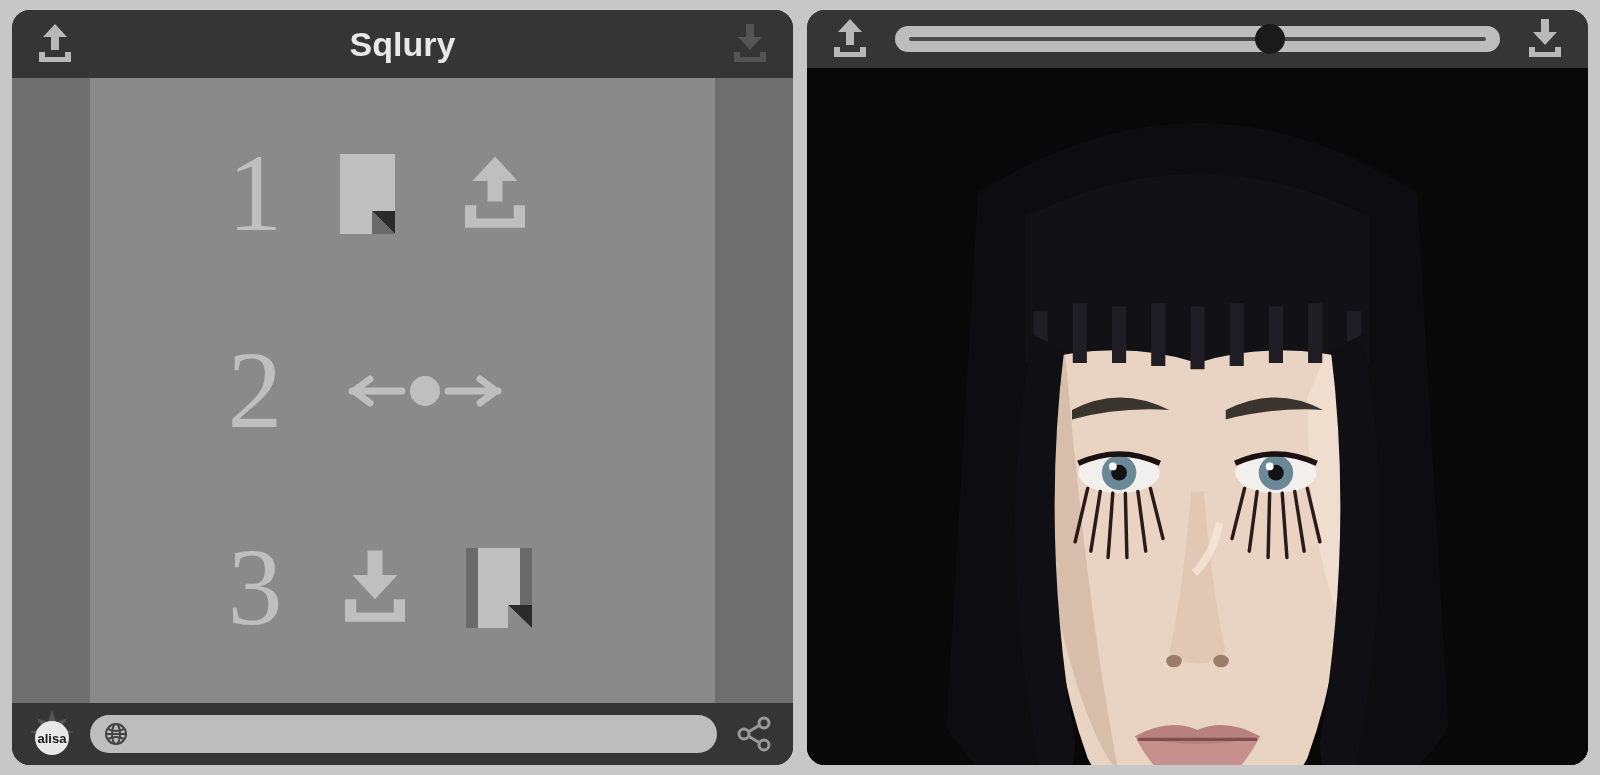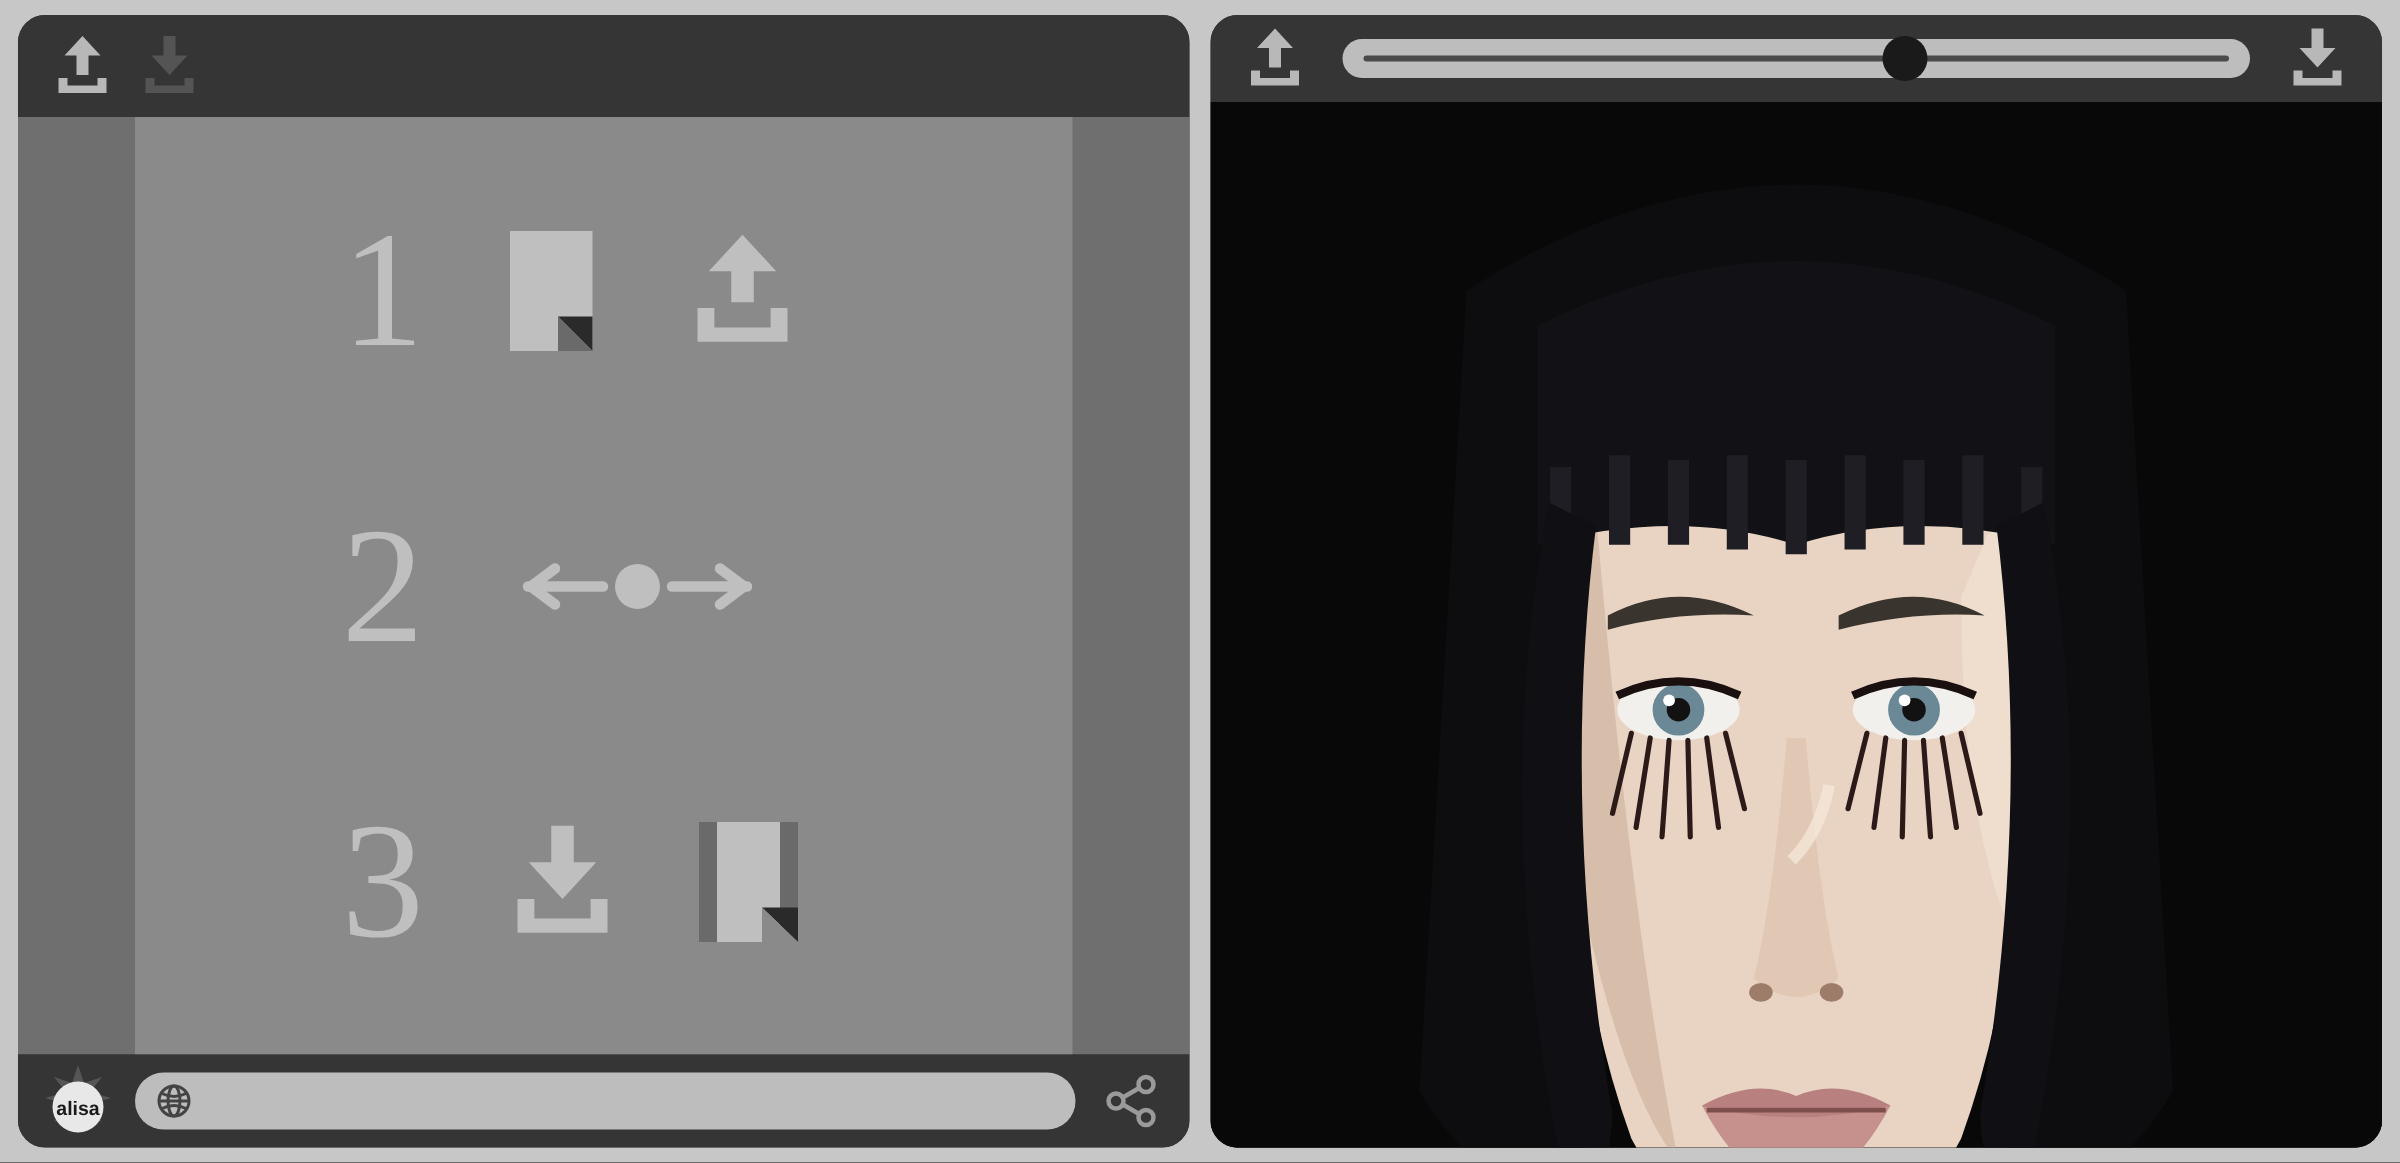--- a/index.html
+++ b/index.html
@@ -154,20 +154,21 @@
 <body>
 
 <div class="panel">
   <div class="topbar">
     <div class="icon-btn">
       <svg width="48" height="48" viewBox="0 0 48 48">
         <path d="M24 4 L36 17 L28 17 L28 30 L20 30 L20 17 L12 17 Z" fill="#b8b8b8"></path>
         <path d="M8 32 L8 42 L40 42 L40 32 L34 32 L34 37 L14 37 L14 32 Z" fill="#b8b8b8"></path>
       </svg>
     </div>
+    <div class="title">Sqlury</div>
     <div class="icon-btn">
       <svg width="48" height="48" viewBox="0 0 48 48">
         <path d="M20 4 L28 4 L28 17 L36 17 L24 30 L12 17 L20 17 Z" fill="#545454"></path>
         <path d="M8 32 L8 42 L40 42 L40 32 L34 32 L34 37 L14 37 L14 32 Z" fill="#545454"></path>
       </svg>
     </div>
   </div>
 
   <div class="content">
     <div class="inner-box">

